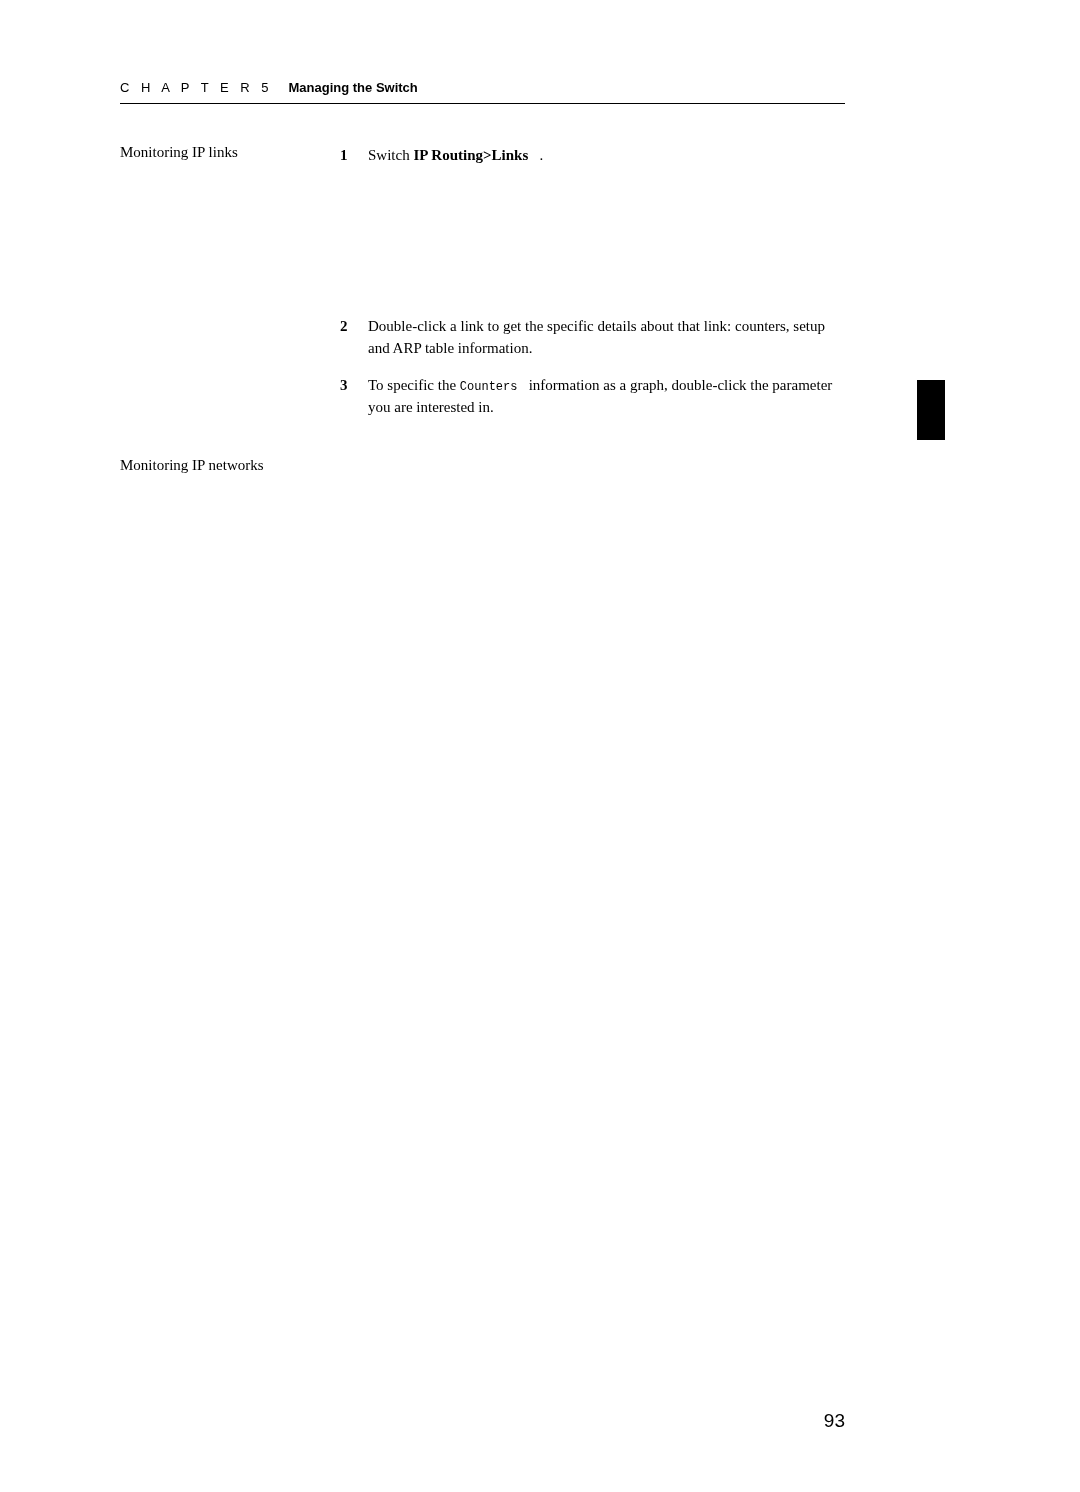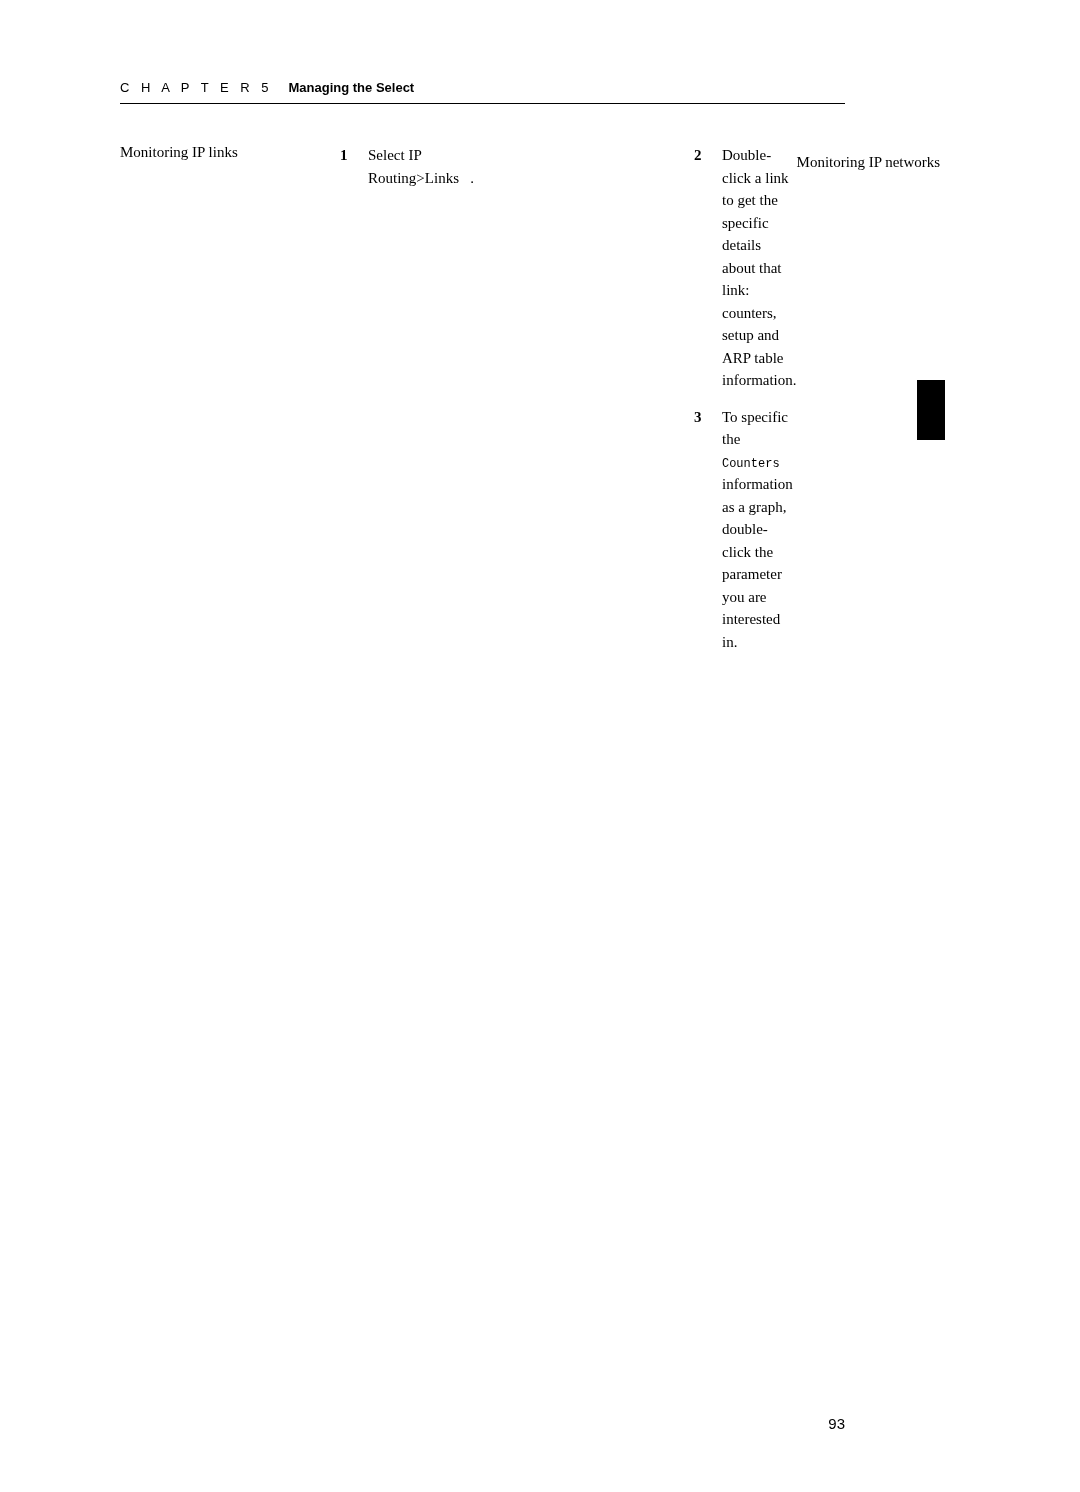--- a/index.html
+++ b/index.html
@@ -44,52 +44,52 @@
 
     .chapter-title {
       font-family: Arial, Helvetica, sans-serif;
       font-size: 13px;
       font-weight: bold;
       color: #000;
     }
 
     .content-area {
       display: flex;
-      flex-direction: row;
+      flex-direction: column;
       gap: 0;
     }
 
     .intro-line {
       margin-bottom: 10px;
     }
 
     .monospace {
       font-family: Courier New, Courier, monospace;
       font-size: 12px;
     }
 
     .bold {
-      font-weight: normal;
+      font-weight: bold;
     }
 
     
     .right-tab {
       position: absolute;
       right: 0;
       top: 380px;
       width: 28px;
       height: 60px;
       background: #000000;
     }
 
     .page-number {
       position: absolute;
       bottom: 60px;
       right: 100px;
-      font-size: 15px;
+      font-size: 19px;
       color: #000;
       font-family: Arial, Helvetica, sans-serif;
     }
 
     .step-row {
       display: flex;
       margin-bottom: 14px;
     }
 
     .step-num {
@@ -122,37 +122,37 @@
       line-height: 1.5;
     }
   </style>
 </head>
 <body>
 
 <div class="page">
 
   <div class="chapter-header">
     <span class="chapter-label">C H A P T E R 5</span>
-    <span class="chapter-title">Managing the Select</span>
+    <span class="chapter-title">Managing the Switch</span>
   </div>
 
   <div class="right-tab"></div>
 
   <div class="content-area">
 
     <div class="two-col-row">
       <div class="left-col">
         <span>Monitoring IP links</span>
       </div>
       <div class="right-col">
 
         <div class="step-row">
           <span class="step-num">1</span>
           <div class="step-body">
-            <span>Select </span><span class="bold">IP Routing&gt;Links</span><span>&nbsp;&nbsp;&nbsp;.</span>
+            <span>Switch </span><span class="bold">IP Routing&gt;Links</span><span>&nbsp;&nbsp;&nbsp;.</span>
           </div>
         </div>
       </div>
     </div>
 
     <div style="height: 120px;"></div>
 
     <div class="two-col-row">
       <div class="left-col"></div>
       <div class="right-col">

